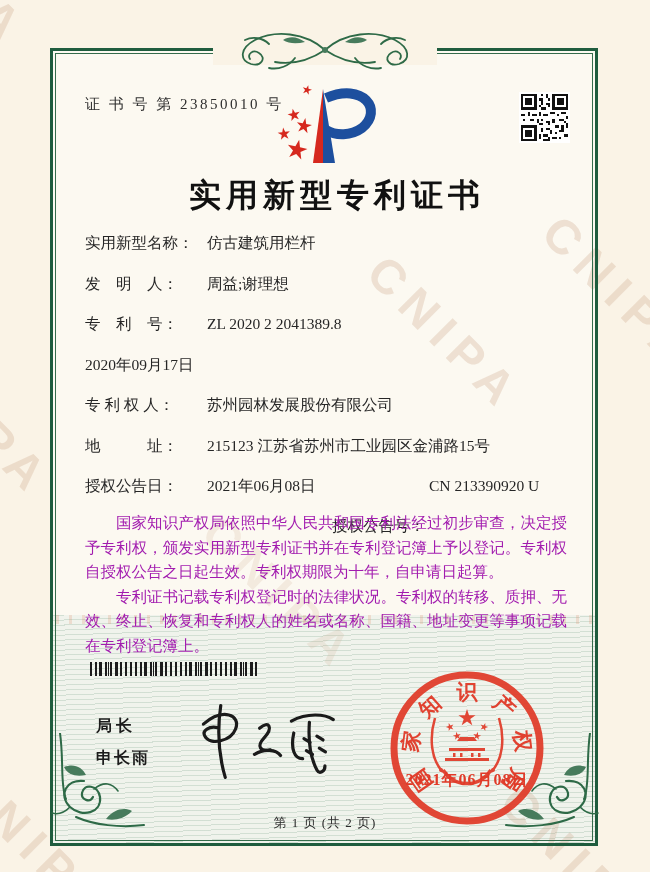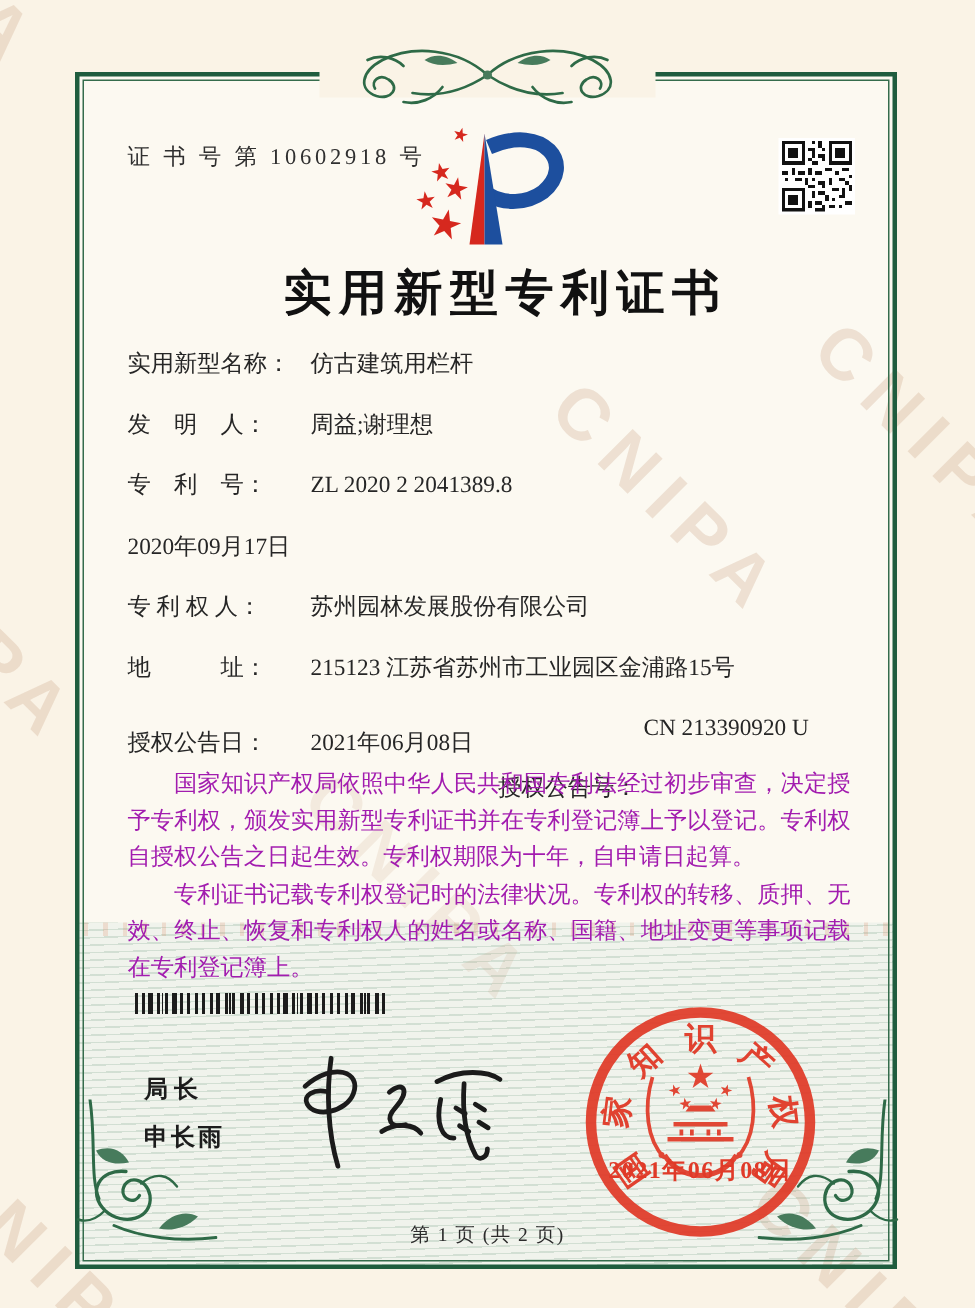--- a/index.html
+++ b/index.html
@@ -36,21 +36,21 @@
   .cert-no{position:absolute;left:85px;top:95px;font-size:15px;letter-spacing:2.5px;color:#2f2f2f;}
   .logo{position:absolute;left:258px;top:80px;}
   .qr{position:absolute;left:519px;top:92px;width:51px;height:51px;background:#fff;padding:2px;box-sizing:border-box;}
   .title{position:absolute;left:12px;top:174px;width:100%;text-align:center;
          font-size:32px;font-weight:700;letter-spacing:5px;color:#111;}
 
   .fields{position:absolute;left:85px;top:233px;width:482px;}
   .frow{display:flex;height:40.5px;line-height:20px;font-size:15.5px;color:#262626;}
   .flabel{width:122px;flex:0 0 122px;}
   .fvalue{flex:1;}
-  .grant-row{position:relative;align-items:center;}
+  .grant-row{position:relative;}
   .grant-pair2{position:absolute;left:247px;top:0;display:flex;}
   .grant-pair2 .flabel{width:97px;flex:0 0 97px;margin-top:40px;}
 
   .paras{position:absolute;left:85px;top:511px;width:482px;font-size:15.5px;
          line-height:24.5px;color:#a21caf;text-align:justify;}
   .paras p{margin:0;text-indent:2em;}
 
   .barcode{position:absolute;left:90px;top:662px;width:168px;height:14px;
            background:
              repeating-linear-gradient(90deg,#1c1c1c 0 2px,rgba(0,0,0,0) 2px 5px),
@@ -140,21 +140,21 @@
       <path d="M20,74 C14,80 8,82 2,80" stroke-width="1.6"></path>
     </g>
     <g fill="#477b5c">
       <path d="M14,34 C24,30 32,34 36,42 C26,44 18,42 14,34 Z"></path>
       <path d="M56,86 C64,76 74,74 82,78 C74,86 64,88 56,86 Z"></path>
     </g>
   </svg>
 
   <div class="content">
 
-    <div class="cert-no">证 书 号 第 10602918 号</div>
+    <div class="cert-no">证 书 号 第 23850010 号</div>
 
     <svg class="logo" width="140" height="90" viewBox="0 0 140 90">
       <defs>
         <path id="star5" d="M0,-1 L0.2245,-0.309 L0.9511,-0.309 L0.3633,0.118 L0.5878,0.809 L0,0.382 L-0.5878,0.809 L-0.3633,0.118 L-0.9511,-0.309 L-0.2245,-0.309 Z"></path>
       </defs>
       <path d="M68,18 C105,2 126,30 104,48 C93,56 78,56 68,50" fill="none" stroke="#1d4f9e" stroke-width="10"></path>
       <polygon points="65,9 55,83 65,83" fill="#d6281e"></polygon>
       <polygon points="65,9 65,83 77,83" fill="#1d4f9e"></polygon>
       <g fill="#d6281e">
         <use href="#star5" transform="translate(49,10) scale(5) rotate(15)"></use>

